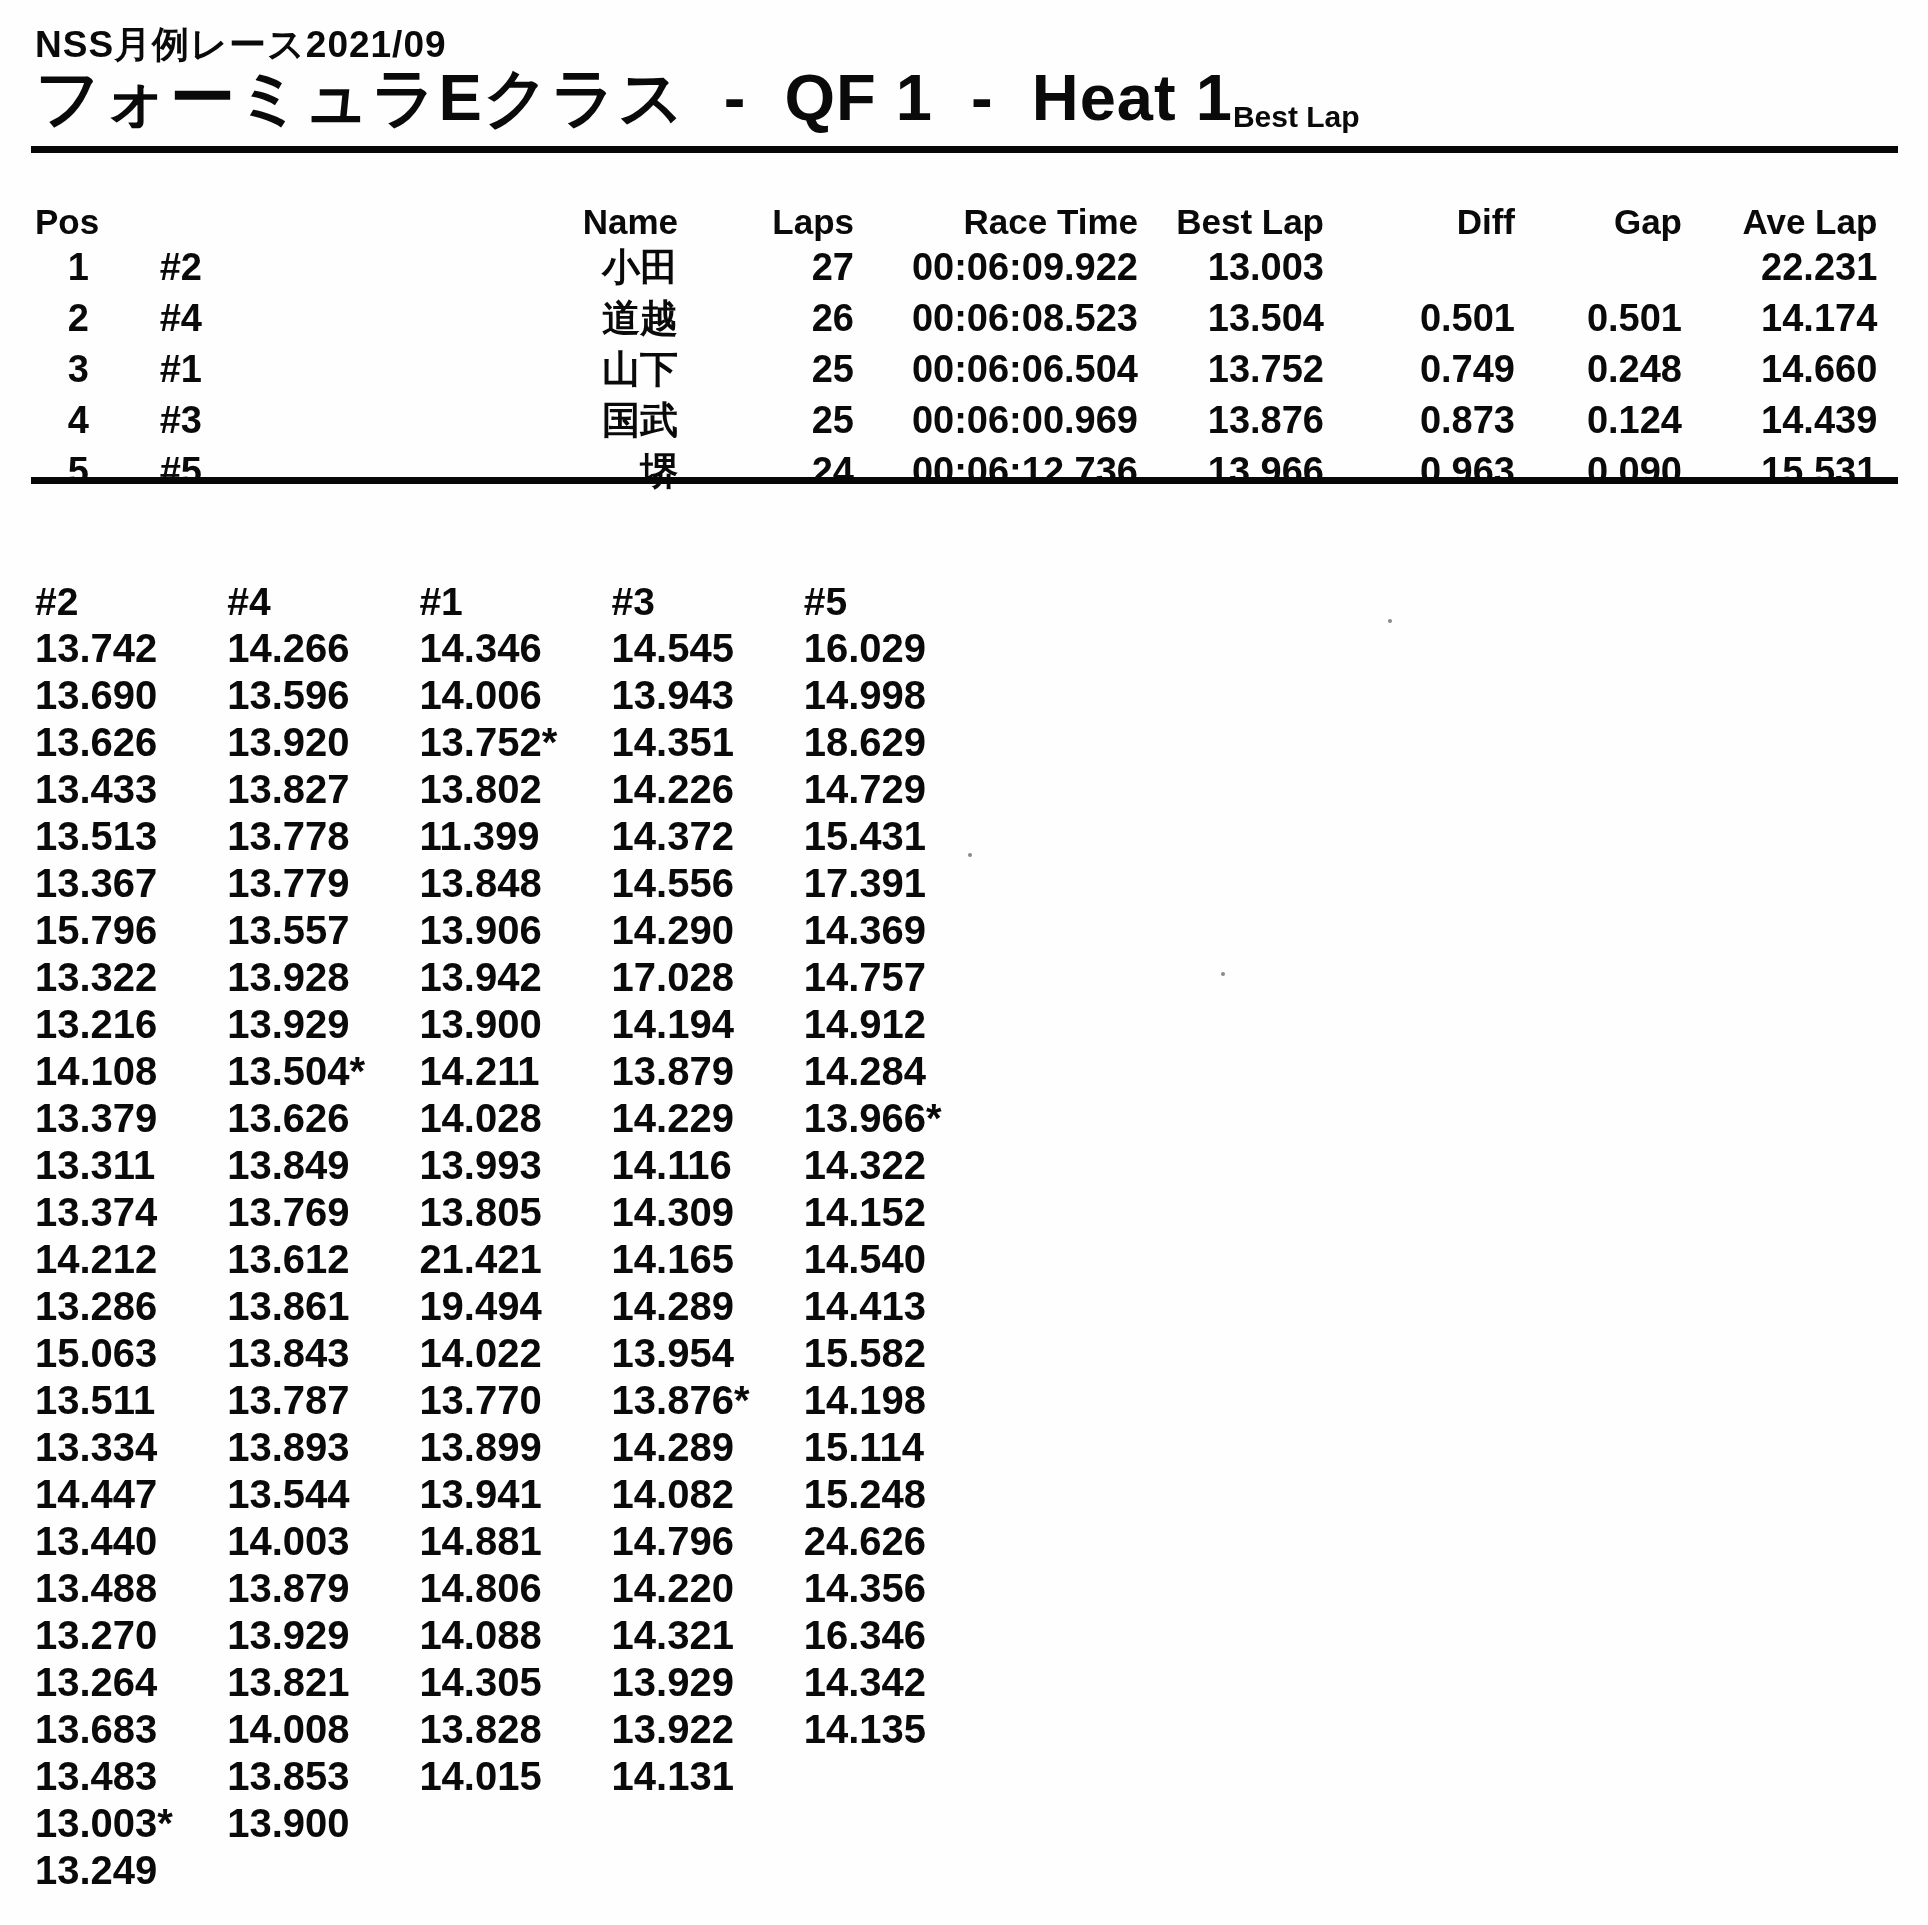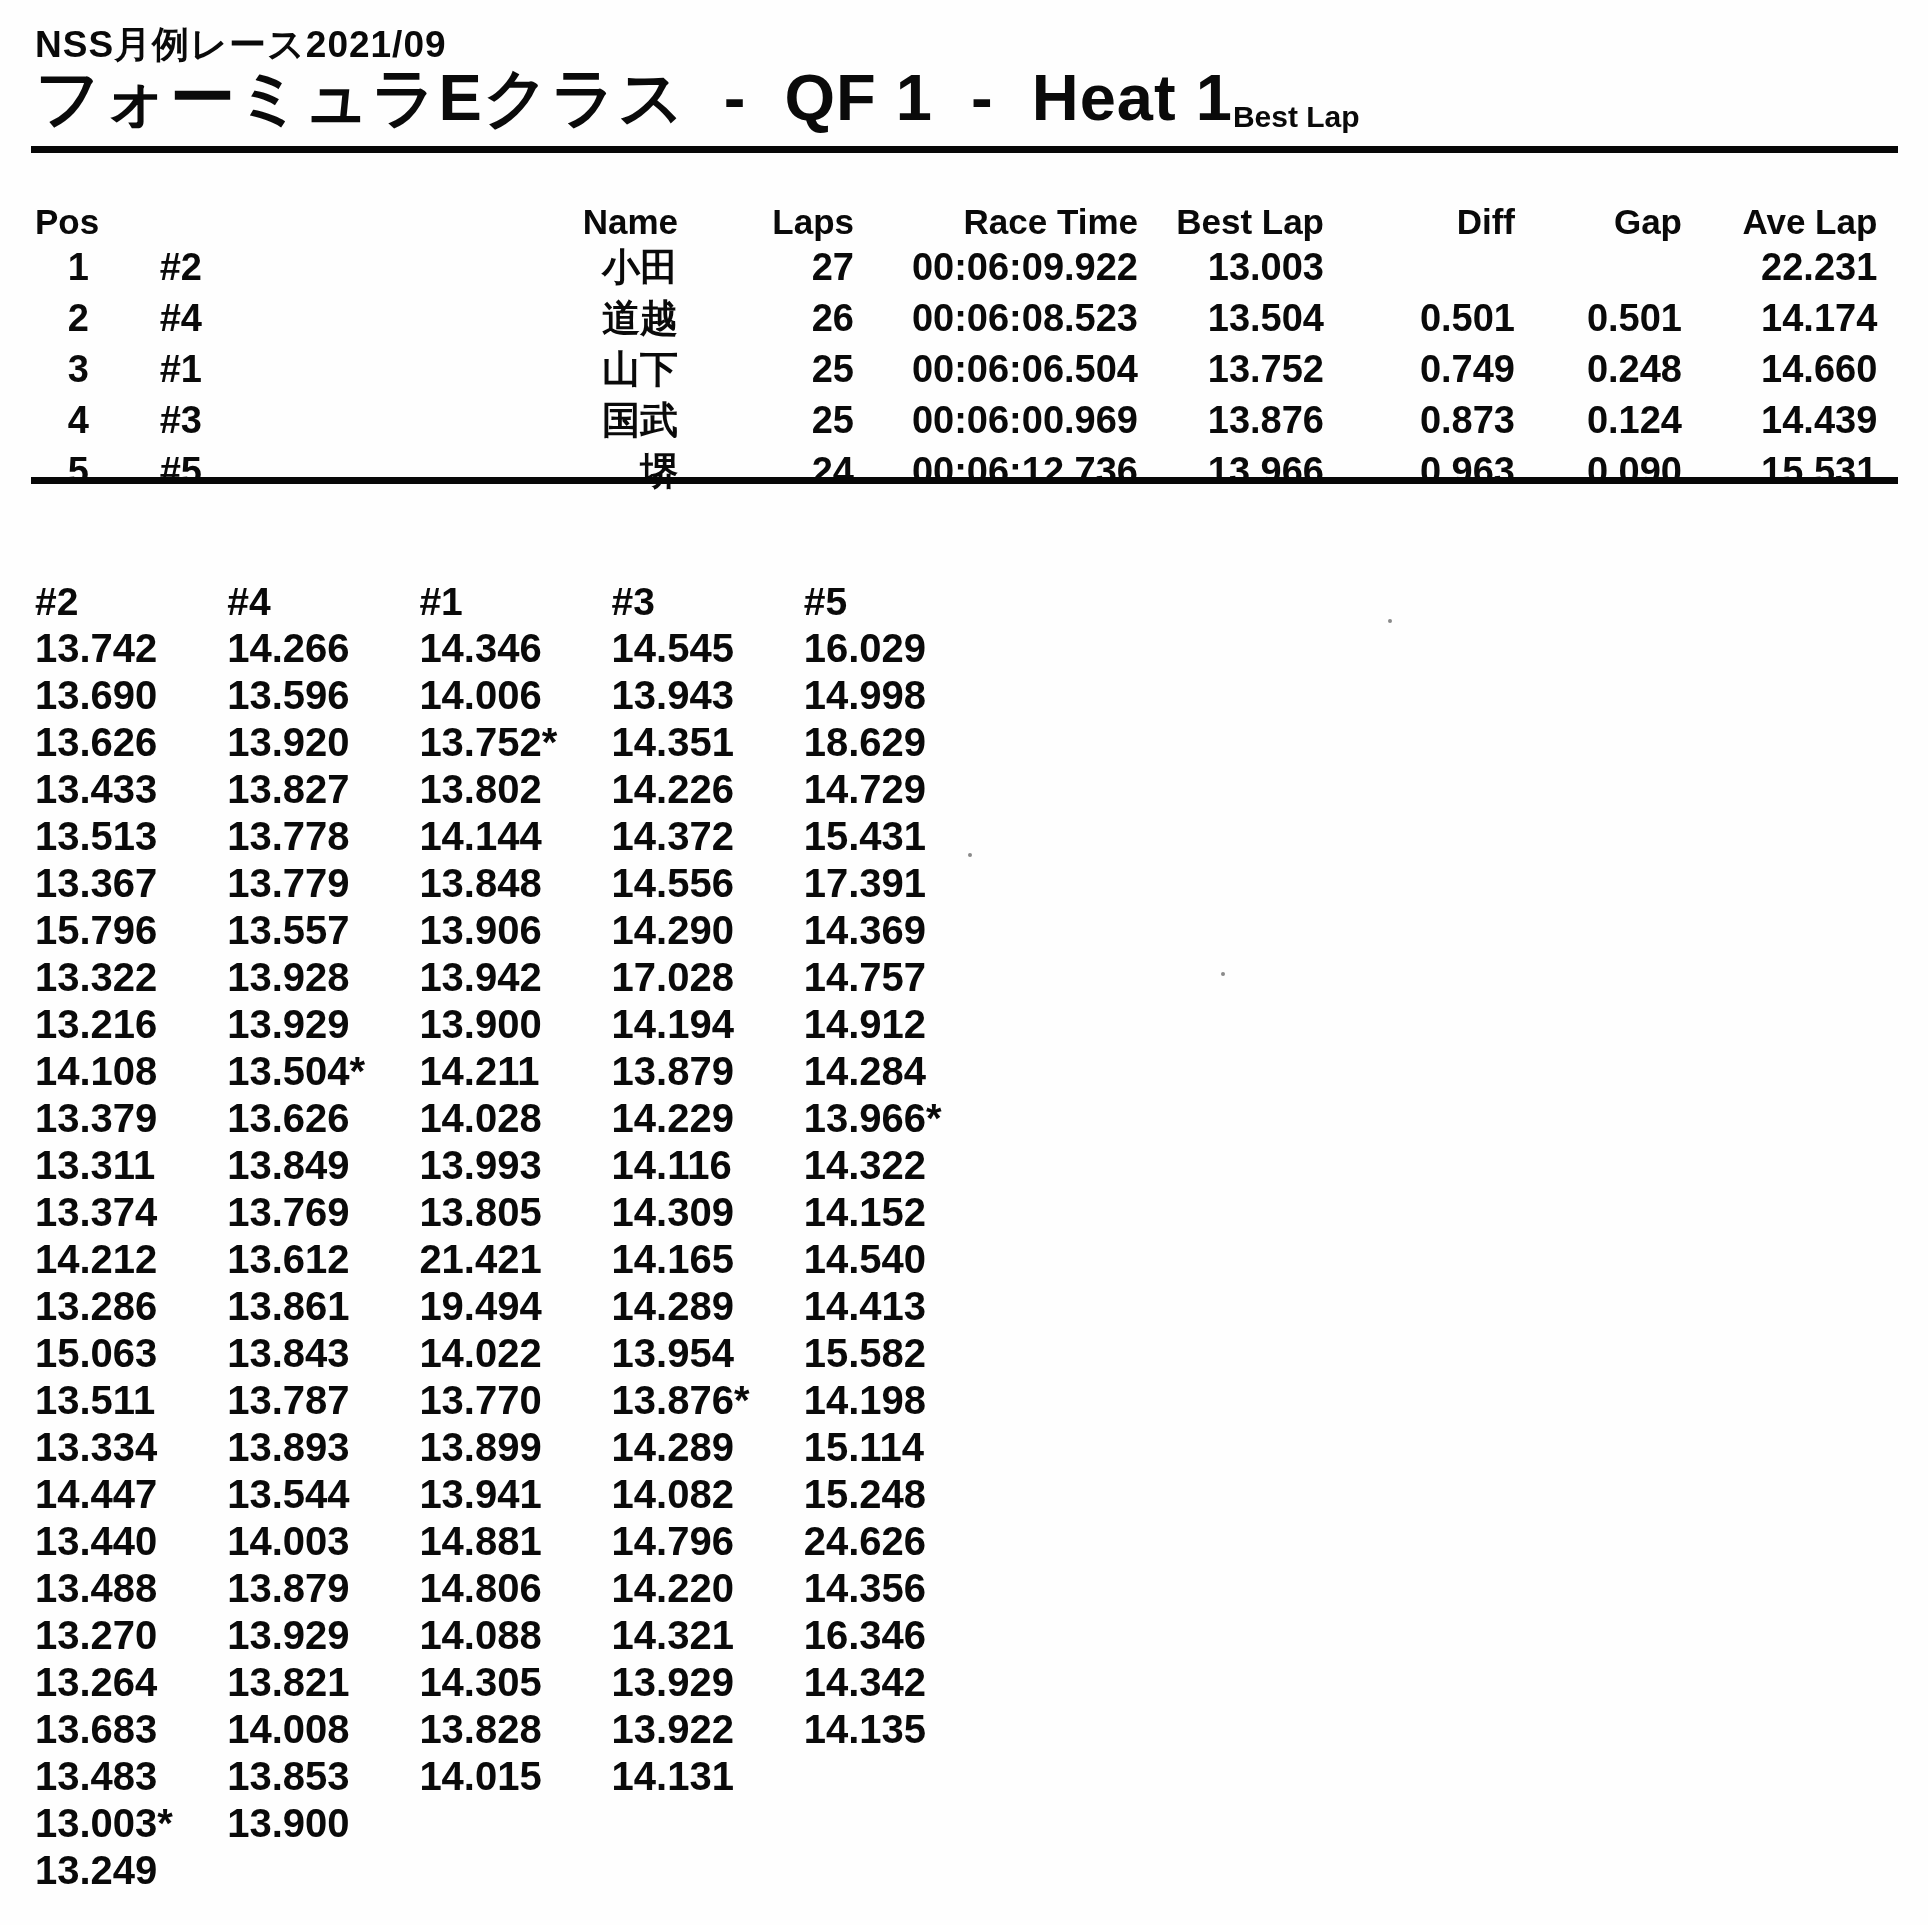--- a/index.html
+++ b/index.html
@@ -188,21 +188,21 @@
         <tr>
           <td>13.433</td>
           <td>13.827</td>
           <td>13.802</td>
           <td>14.226</td>
           <td>14.729</td>
         </tr>
         <tr>
           <td>13.513</td>
           <td>13.778</td>
-          <td>14.144</td>
+          <td>11.399</td>
           <td>14.372</td>
           <td>15.431</td>
         </tr>
         <tr>
           <td>13.367</td>
           <td>13.779</td>
           <td>13.848</td>
           <td>14.556</td>
           <td>17.391</td>
         </tr>

